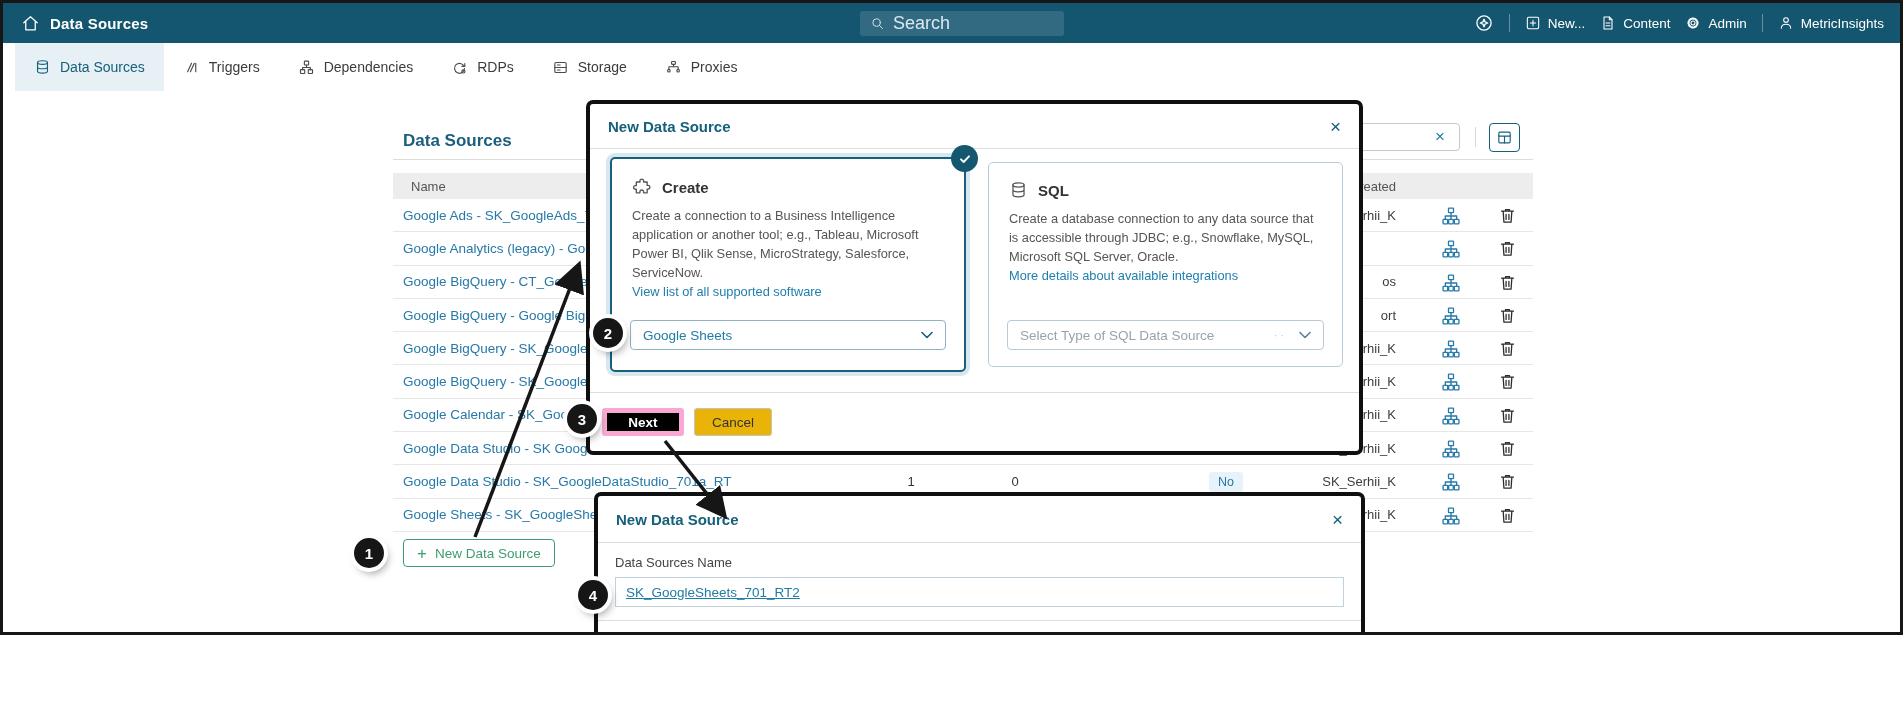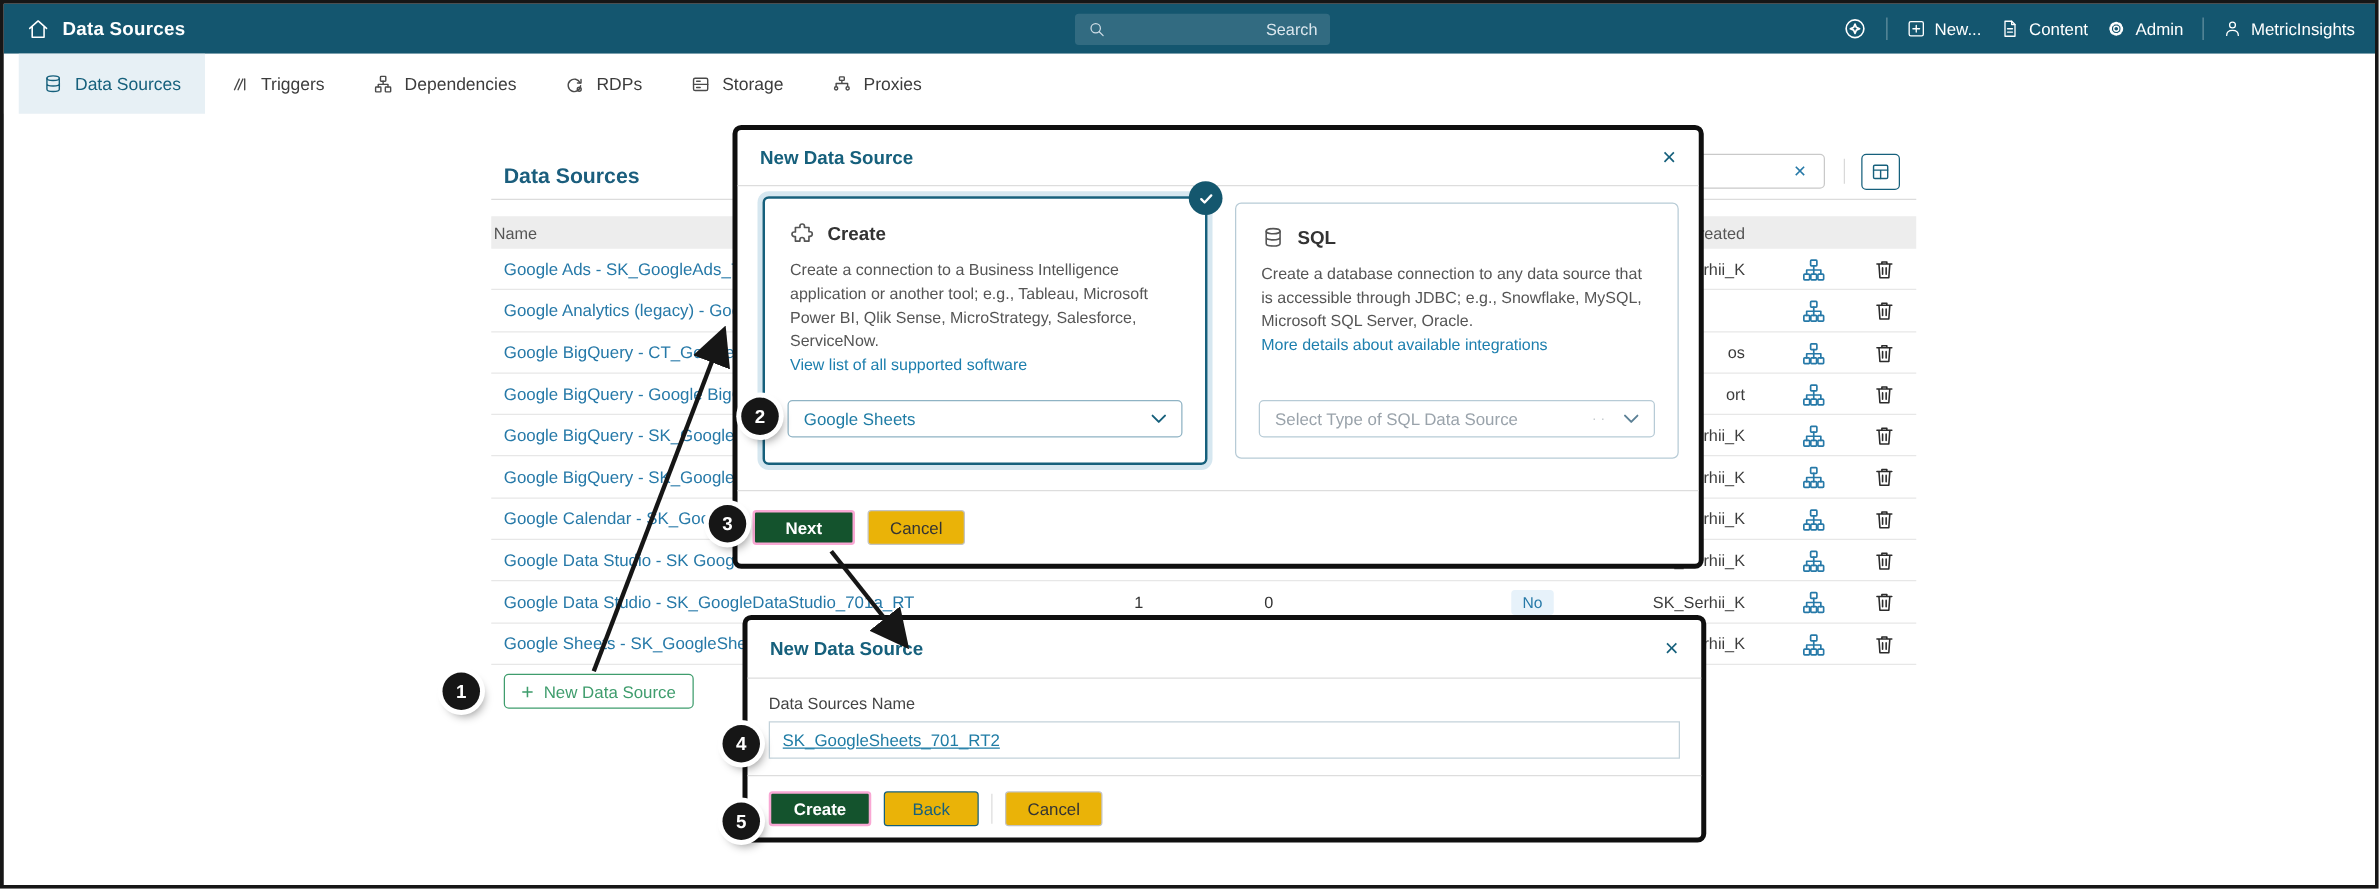--- a/index.html
+++ b/index.html
@@ -1,27 +1,27 @@
 <!DOCTYPE html>
 <html><head>
 <meta charset="utf-8">
 <style>
   html,body{margin:0;padding:0;background:#fff;}
-  #screen{position:relative;width:1903px;height:711px;box-sizing:border-box;
+  #screen{position:relative;width:1903px;height:635px;box-sizing:border-box;
     border:3px solid #161616;background:#fff;overflow:hidden;
     font-family:"Liberation Sans","DejaVu Sans",sans-serif;color:#333;}
   .ic{fill:none;stroke:currentColor;stroke-width:1.6;stroke-linecap:round;stroke-linejoin:round;display:block;}
 
   
   .navbar{position:absolute;top:0;left:0;right:0;height:40px;background:#14566F;
     display:flex;align-items:center;padding:0 18px;box-sizing:border-box;color:#fff;}
   .nav-title{font-size:15px;font-weight:bold;margin-left:10px;letter-spacing:.2px;}
   .nav-search{position:absolute;left:857px;top:8px;width:204px;height:25px;background:rgba(255,255,255,.13);
     border-radius:3px;display:flex;align-items:center;gap:8px;padding:0 10px;box-sizing:border-box;
-    color:#dce7ee;font-size:13px;cursor:text;justify-content:space-between;}
+    color:#dce7ee;font-size:18px;cursor:text;}
   .nav-right{position:absolute;right:16px;top:0;height:40px;display:flex;align-items:center;gap:15px;font-size:13.5px;}
   .nav-item{display:flex;align-items:center;gap:7px;cursor:pointer;white-space:nowrap;}
   .nav-sep{width:1px;height:18px;background:rgba(255,255,255,.35);}
 
   
   .tabbar{position:absolute;top:40px;left:0;right:0;height:48px;background:#fff;display:flex;align-items:stretch;padding-left:12px;}
   .tab{display:flex;align-items:center;gap:9px;padding:0 19px;font-size:14px;color:#3c3c3c;cursor:pointer;}
   .tab .ic{color:#4a4a4a;}
   .tab.active{background:#E7F0F5;color:#16607C;}
   .tab.active .ic{color:#16607C;}
@@ -32,21 +32,21 @@
   .tbl-rule{position:absolute;left:0;right:0;top:36px;border-top:1px solid #DCDCDC;}
   .filter-input{position:absolute;left:760px;top:0;width:307px;height:28px;border:1px solid #C9C9C9;border-radius:4px;
     box-sizing:border-box;font-size:13px;padding:0 30px 0 10px;color:#333;outline:none;}
   .filter-clear{position:absolute;left:1038px;top:5px;width:18px;height:18px;color:#2679A8;font-size:17px;line-height:17px;
     text-align:center;cursor:pointer;}
   .filter-sep{position:absolute;left:1082px;top:4px;width:1px;height:20px;background:#d9d9d9;}
   .cols-btn{position:absolute;left:1096px;top:0;width:31px;height:29px;border:1.5px solid #16607C;border-radius:4px;
     box-sizing:border-box;display:flex;align-items:center;justify-content:center;color:#16607C;background:#fff;cursor:pointer;}
   .thead{position:absolute;left:0;top:50px;width:100%;height:26px;background:#EDEDED;display:flex;align-items:center;
     font-size:13px;color:#555;}
-  .th-name{padding-left:2px;}
+  .th-name{padding-left:18px;}
   .th-created{position:absolute;right:137px;}
   .tbody{position:absolute;left:0;top:76px;width:100%;}
   .trow{position:relative;height:32.3px;border-bottom:1px solid #E7E7E7;display:flex;align-items:center;}
   .rname{padding-left:10px;font-size:13.5px;color:#2679A8;text-decoration:none;white-space:nowrap;cursor:pointer;}
   .rc1{position:absolute;left:508px;width:20px;text-align:center;font-size:13px;color:#333;}
   .rc2{position:absolute;left:612px;width:20px;text-align:center;font-size:13px;color:#333;}
   .rno{position:absolute;left:816px;width:34px;height:20px;line-height:20px;text-align:center;background:#E7F2FA;
     color:#2679A8;border-radius:3px;font-size:12.5px;}
   .rcreated{position:absolute;right:137px;font-size:13px;color:#3d3d3d;white-space:nowrap;}
   .ricon{position:absolute;top:7px;width:20px;height:20px;cursor:pointer;}
@@ -77,21 +77,21 @@
     display:flex;align-items:center;padding:0 12px;box-sizing:border-box;font-size:13.5px;cursor:pointer;background:#fff;}
   .card.plugin .dropdown{bottom:20px;color:#1F7CA5;}
   .card.sql .dropdown{bottom:16px;color:#9AA3AB;border-color:#B7CBD6;text-align:right;}
   .dd-chev{margin-left:auto;color:#16607C;}
   .dd-dots{margin-left:auto;color:#c3c9cd;font-size:11px;letter-spacing:3px;}
   .dd-dots + .dd-chev{margin-left:12px;color:#5c8196;}
   .m-foot{position:absolute;left:0;right:0;bottom:0;height:58px;border-top:1px solid #DDD;display:flex;align-items:center;
     gap:10px;padding:0 12px;}
   .btn{height:28px;border-radius:3px;font-size:13.5px;display:inline-flex;align-items:center;justify-content:center;
     box-sizing:border-box;cursor:pointer;background:#eab308;border:1px solid #C3C3C3;color:#333;}
-  .btn.primary{background:#14532d;border:2px solid #f9a8d4;color:#fff;font-weight:bold;}
+  .btn.primary{background:#000000;border:5px solid #f9a8d4;color:#fff;font-weight:bold;}
   .btn.outline{border:1px solid #16607C;color:#16607C;}
   .btn.w-next{width:82px;}.btn.w-cancel{width:78px;}.btn.w-create{width:82px;}.btn.w-back{width:76px;}
   .foot-sep{width:1px;height:24px;background:#DDD;}
 
   #modal2{left:591px;top:489px;width:771px;height:182px;}
   #modal2 .m-head{height:46px;}
   .m2-body{padding:0 17px;}
   .field-label{font-size:13px;color:#444;margin-top:12px;}
   .field-input{margin-top:7px;width:100%;height:30px;box-sizing:border-box;border:1px solid #C3D2DA;border-radius:0;
     padding:0 10px;font-size:13.5px;color:#1F7CA5;outline:none;font-family:inherit;text-decoration:underline;}

